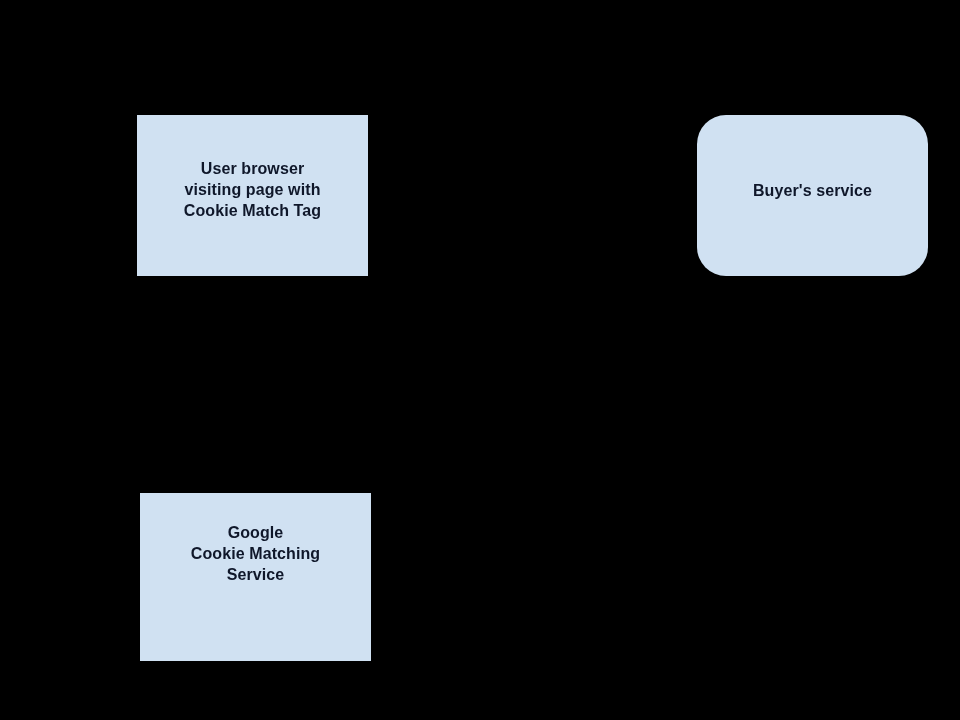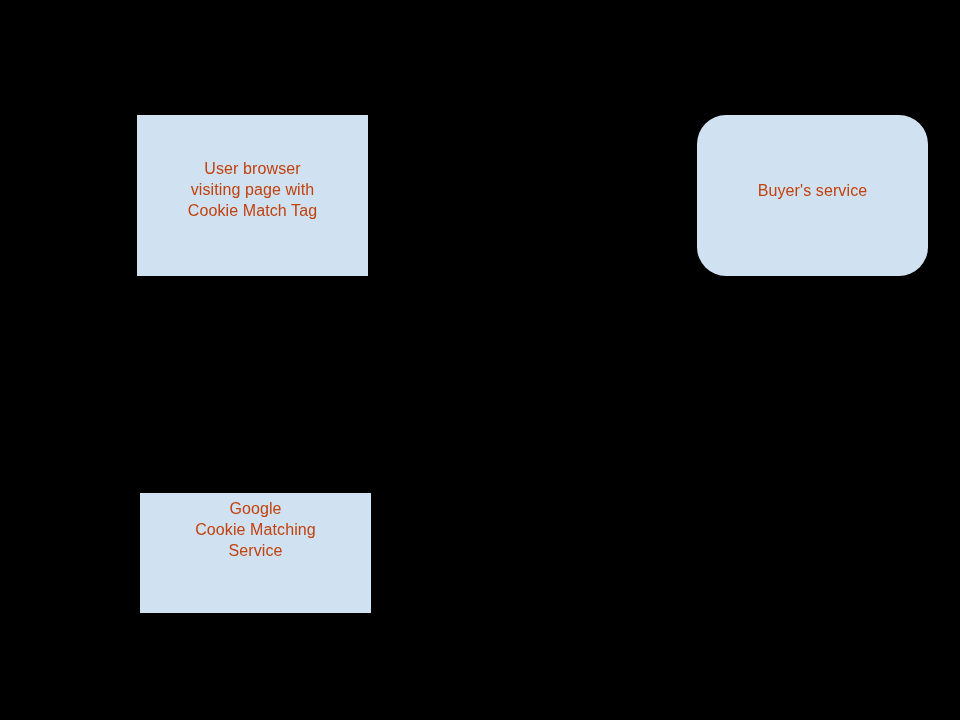--- a/index.html
+++ b/index.html
@@ -20,24 +20,24 @@
     position: absolute;
     box-sizing: border-box;
     background: #d0e1f2;
     display: flex;
     flex-direction: column;
     align-items: center;
     justify-content: center;
     text-align: center;
   }
   .node-label {
-    color: #c2410c;
+    color: #0f172a;
     font-size: 16px;
     line-height: 21px;
-    font-weight: normal;
+    font-weight: bold;
     white-space: pre-line;
     letter-spacing: 0.1px;
   }
   
   #node-user-browser {
     left: 137px;
     top: 115px;
     width: 231px;
     height: 161px;
   }
@@ -49,21 +49,21 @@
     width: 231px;
     height: 161px;
     border-radius: 29px;
   }
   #node-buyers-service .node-label { transform: translateY(-5px); }
   
   #node-google-cookie-matching {
     left: 140px;
     top: 493px;
     width: 231px;
-    height: 120px;
+    height: 168px;
   }
   #node-google-cookie-matching .node-label { transform: translateY(-24px); }
 </style>
 </head>
 <body>
 
 <div id="canvas">
 
   <div class="node" id="node-user-browser">
     <div class="node-label">User browser

